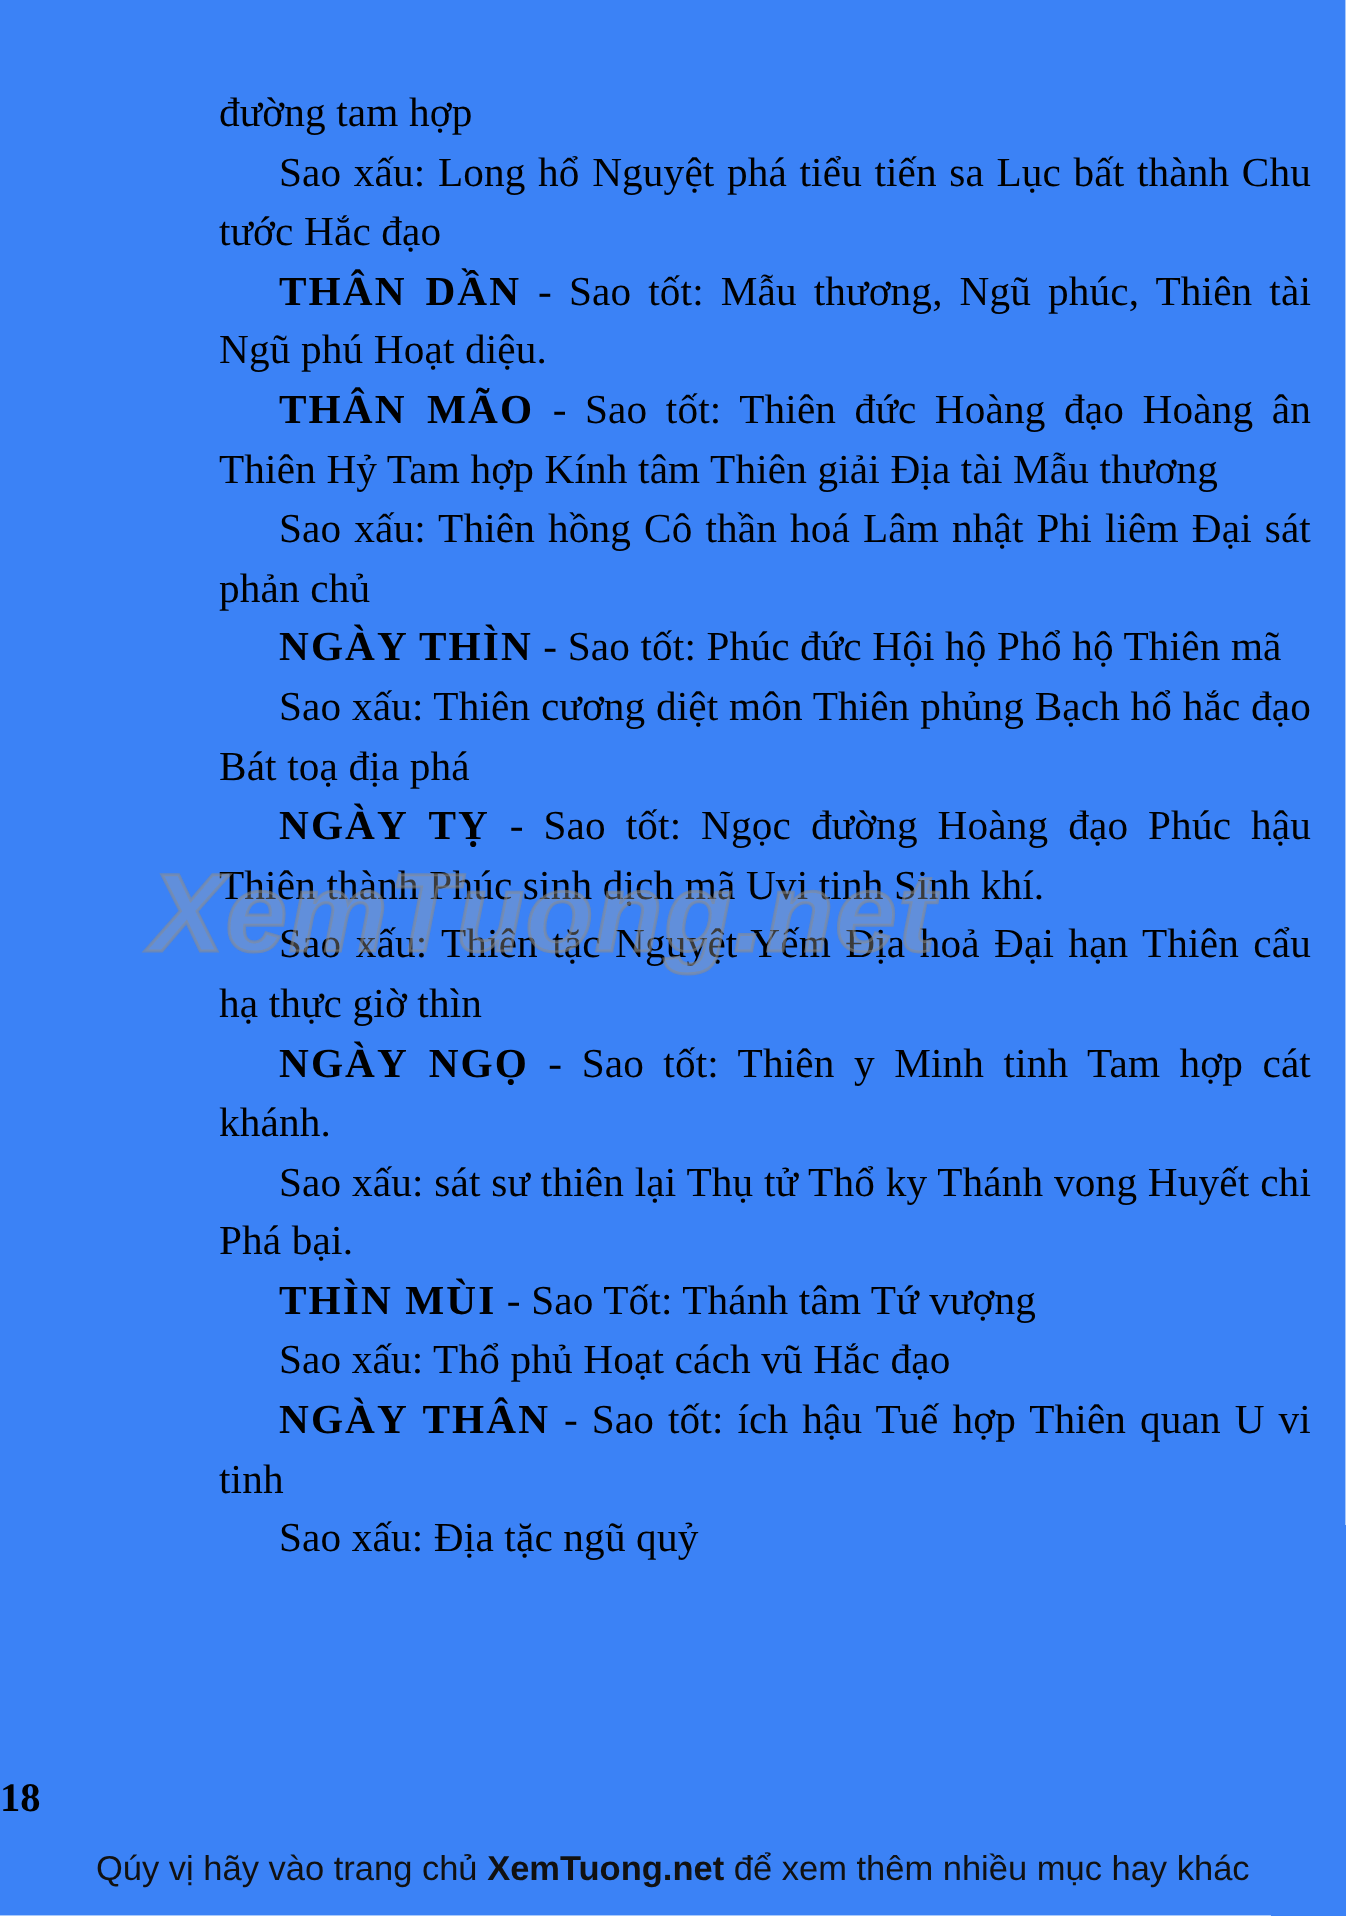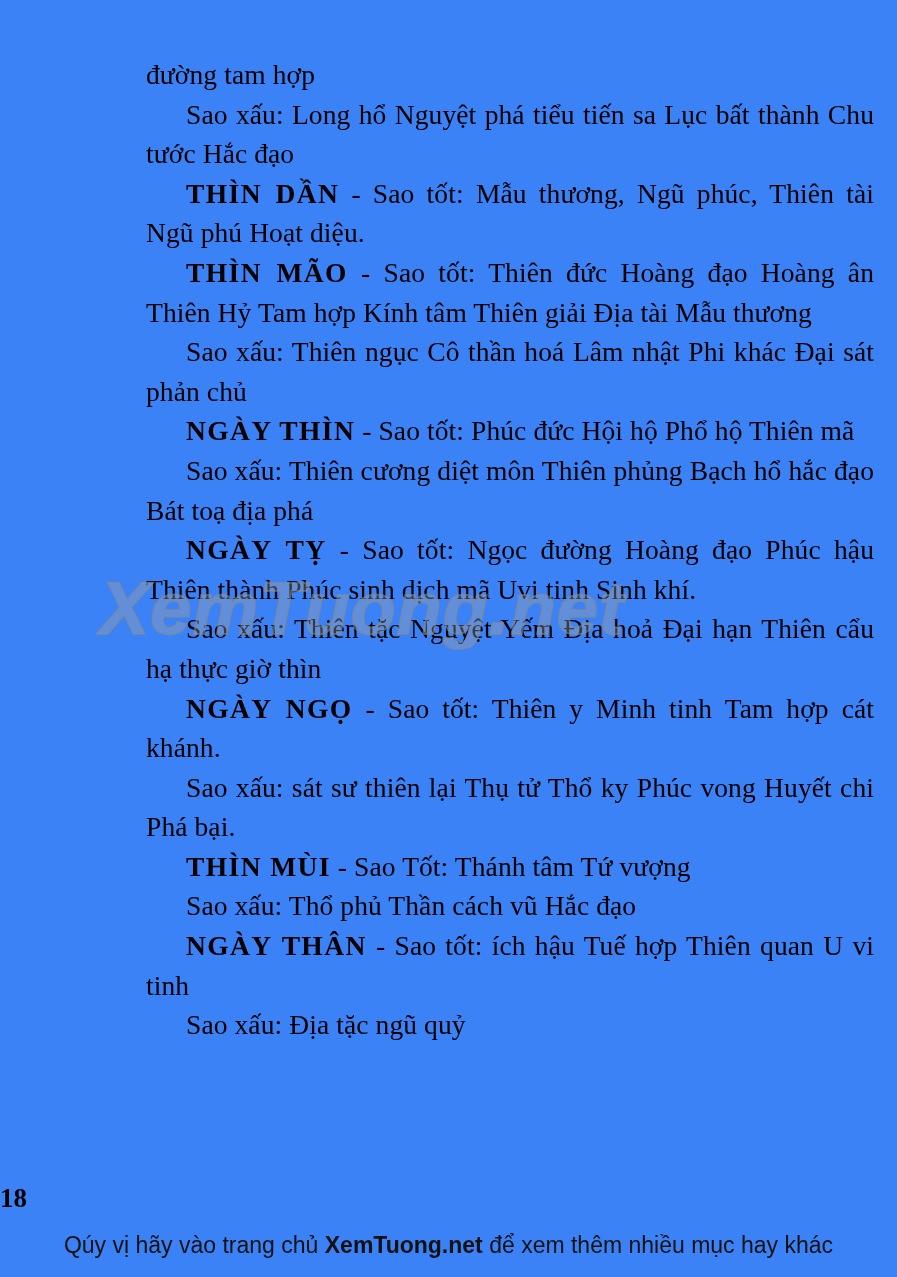--- a/index.html
+++ b/index.html
@@ -82,31 +82,31 @@
   }
 </style>
 </head>
 <body>
 
 <div class="page">
 
   <div class="content">
     <p>đường tam hợp</p>
     <p class="indent">Sao xấu: Long hổ Nguyệt phá tiểu tiến sa Lục bất thành Chu tước Hắc đạo</p>
-    <p class="indent"><span class="daylabel">THÌN DẦN</span> - Sao tốt: Mẫu thương, Ngũ phúc, Thiên tài Ngũ phú Hoạt diệu.</p>
-    <p class="indent"><span class="daylabel">THÌN MÃO</span> - Sao tốt: Thiên đức Hoàng đạo Hoàng ân Thiên Hỷ Tam hợp Kính tâm Thiên giải Địa tài Mẫu thương</p>
-    <p class="indent">Sao xấu: Thiên ngục Cô thần hoá Lâm nhật Phi khác Đại sát phản chủ</p>
+    <p class="indent"><span class="daylabel">THÂN DẦN</span> - Sao tốt: Mẫu thương, Ngũ phúc, Thiên tài Ngũ phú Hoạt diệu.</p>
+    <p class="indent"><span class="daylabel">THÂN MÃO</span> - Sao tốt: Thiên đức Hoàng đạo Hoàng ân Thiên Hỷ Tam hợp Kính tâm Thiên giải Địa tài Mẫu thương</p>
+    <p class="indent">Sao xấu: Thiên hồng Cô thần hoá Lâm nhật Phi liêm Đại sát phản chủ</p>
     <p class="indent"><span class="daylabel">NGÀY THÌN</span> - Sao tốt: Phúc đức Hội hộ Phổ hộ Thiên mã</p>
     <p class="indent">Sao xấu: Thiên cương diệt môn Thiên phủng Bạch hổ hắc đạo Bát toạ địa phá</p>
     <p class="indent"><span class="daylabel">NGÀY TỴ</span> - Sao tốt: Ngọc đường Hoàng đạo Phúc hậu Thiên thành Phúc sinh dịch mã Uvi tinh Sinh khí.</p>
     <p class="indent">Sao xấu: Thiên tặc Nguyệt Yếm Địa hoả Đại hạn Thiên cẩu hạ thực giờ thìn</p>
     <p class="indent"><span class="daylabel">NGÀY NGỌ</span> - Sao tốt: Thiên y Minh tinh Tam hợp cát khánh.</p>
-    <p class="indent">Sao xấu: sát sư thiên lại Thụ tử Thổ ky Phúc vong Huyết chi Phá bại.</p>
+    <p class="indent">Sao xấu: sát sư thiên lại Thụ tử Thổ ky Thánh vong Huyết chi Phá bại.</p>
     <p class="indent"><span class="daylabel">THÌN MÙI</span> - Sao Tốt: Thánh tâm Tứ vượng</p>
-    <p class="indent">Sao xấu: Thổ phủ Thần cách vũ Hắc đạo</p>
+    <p class="indent">Sao xấu: Thổ phủ Hoạt cách vũ Hắc đạo</p>
     <p class="indent"><span class="daylabel">NGÀY THÂN</span> - Sao tốt: ích hậu Tuế hợp Thiên quan U vi tinh</p>
     <p class="indent">Sao xấu: Địa tặc ngũ quỷ</p>
   </div>
 
   <div class="watermark">XemTuong.net</div>
 
   <div class="page-number">18</div>
 
   <div class="footer">
     <span>Qúy vị hãy vào trang chủ </span><span class="brand">XemTuong.net</span><span> để xem thêm nhiều mục hay khác</span>

